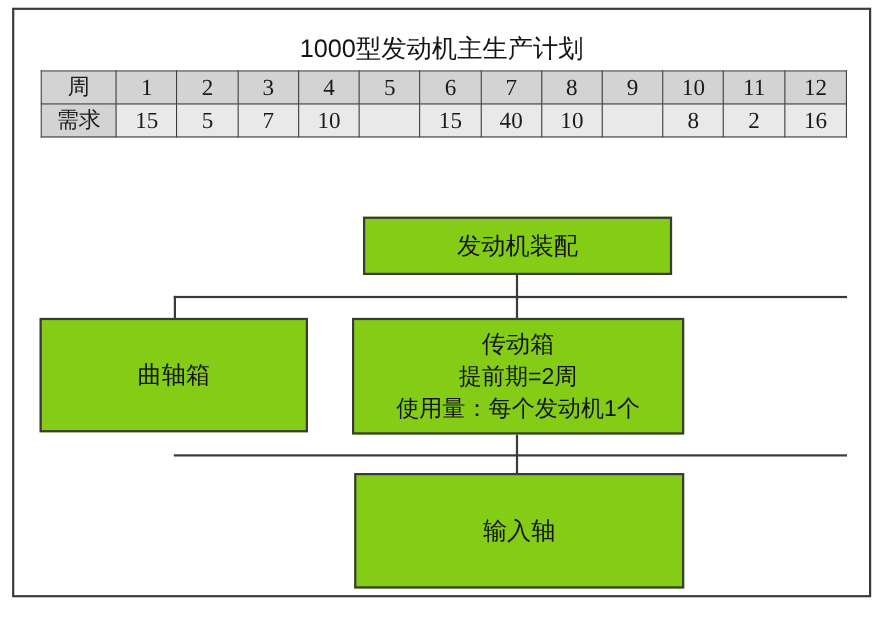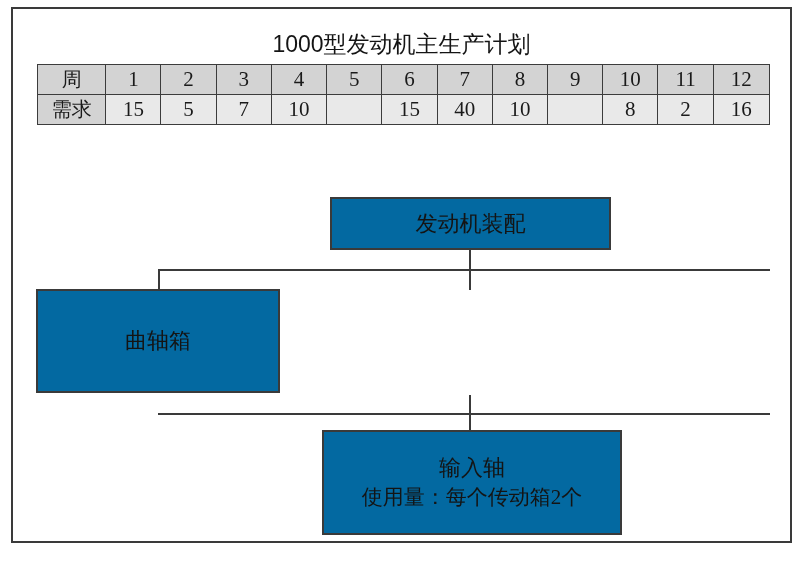--- a/index.html
+++ b/index.html
@@ -72,28 +72,28 @@
     background: #e9e9e9;
     margin-left: 38px;
   }
   #mps-table tr.demand-row td.rowhead {
     background: #d3d3d3;
   }
 
   
   .node {
     position: absolute;
-    background: #0369a1;
+    background: #84cc16;
     border: 2px solid #3a3a3a;
     box-sizing: border-box;
     display: flex;
     flex-direction: column;
     align-items: center;
     justify-content: center;
-    font-family: Liberation Serif, serif;
+    font-family: Liberation Sans, sans-serif;
     color: #141414;
   }
   .node .line1 { font-size: 22px; line-height: 30px; white-space: nowrap; }
   .node .line2 { font-size: 21px; line-height: 29px; white-space: nowrap; }
   .node .line3 { font-size: 21px; line-height: 29px; white-space: nowrap; }
 
   #node-engine   { left: 317px; top: 188px; width: 281px; height: 53px; }
   #node-crank    { left: 23px;  top: 280px; width: 244px; height: 104px; }
   #node-gearbox  { left: 307px; top: 280px; width: 302px; height: 106px; }
   #node-shaft    { left: 309px; top: 421px; width: 300px; height: 105px; }
@@ -187,19 +187,23 @@
   <div class="connector v-line" id="conn-shaft-down"></div>
 
   <div class="node" id="node-engine">
     <div class="line1">发动机装配</div>
   </div>
 
   <div class="node" id="node-crank">
     <div class="line1">曲轴箱</div>
   </div>
 
+  <div class="node" id="node-gearbox">
+    <div class="line1">传动箱</div>
+    <div class="line2">提前期=2周</div>
+    <div class="line3">使用量：每个发动机1个</div>
+  </div>
 
   <div class="node" id="node-shaft">
     <div class="line1">输入轴</div>
-    <div class="line3">使用量：每个传动箱2个</div>
   </div>
 
 </div>
 
 </body></html>

